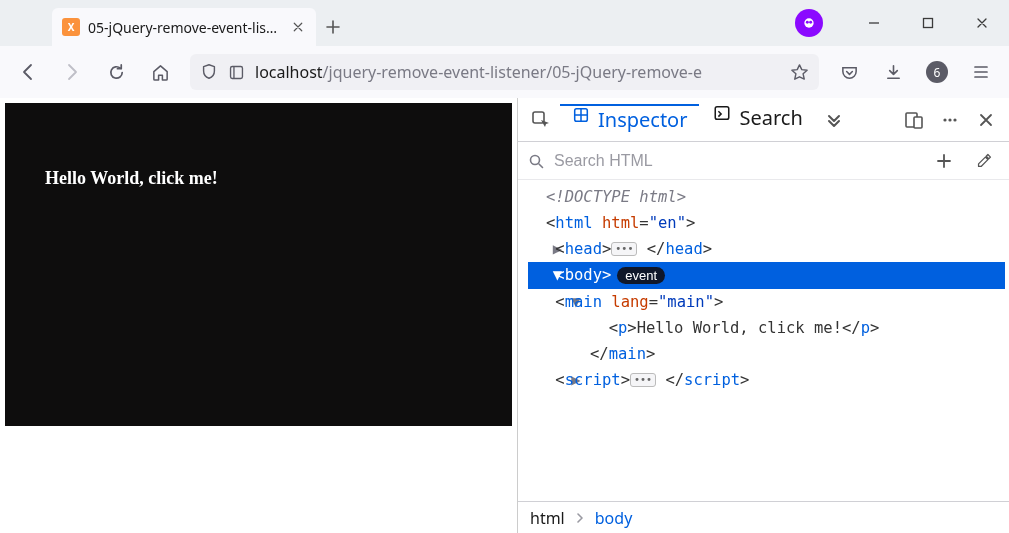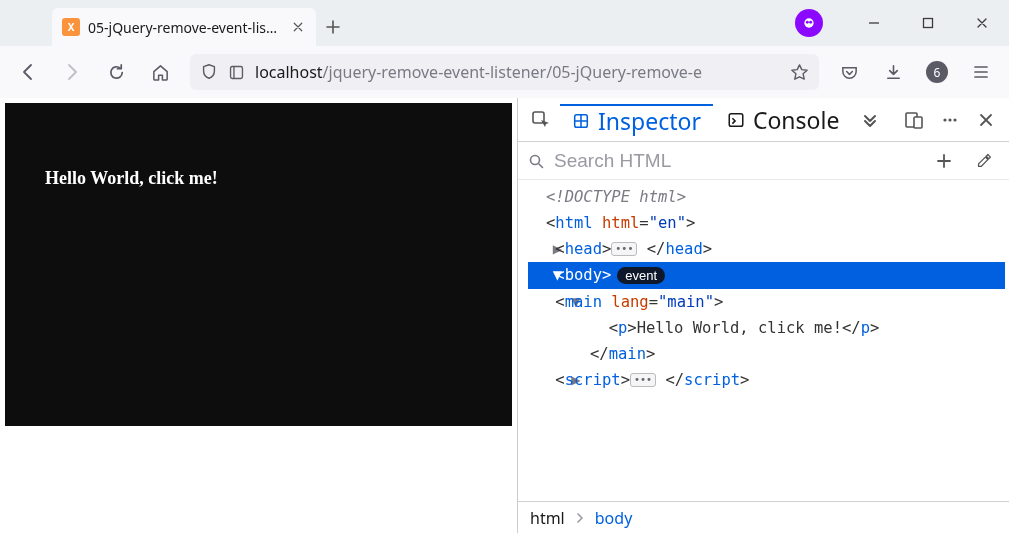--- a/index.html
+++ b/index.html
@@ -29,29 +29,29 @@
   .badge-n { width: 22px; height: 22px; border-radius: 50%; background:#5b5b66; color:#fff; font-size:12px; display:flex;align-items:center;justify-content:center; }
 
   
   .split { display: flex; height: 435px; }
   .page { width: 517px; padding:5px 5px 0 5px; background:#fff; }
   .page-body { background:#0e0d0d; width:100%; height:323px; color:#fff; font-family: Georgia, 'Times New Roman', serif; font-weight:bold; font-size:18px; padding:65px 40px; }
   .devtools { flex:1; background:#fff; border-left:1px solid #ccc; display:flex; flex-direction:column; }
 
   
   .dt-tabs { height: 44px; border-bottom:1px solid #d0d0d5; display:flex; align-items:center; padding:0 6px; gap:2px; }
-  .dt-tabs .dt-tab { height:32px; padding:0 12px; display:flex; align-items:center; gap:8px; font-size:23px; color:#1a1a1a; }
+  .dt-tabs .dt-tab { height:32px; padding:0 12px; display:flex; gap:8px; font-size:20px; color:#1a1a1a; }
   .dt-tabs .dt-tab.active { color:#0060df; border-top:2px solid #0060df; }
   .dt-tabs .dt-tab svg { width:18px; height:18px; }
   .dt-tabs .spacer { flex:1; }
   .dt-ic { width:34px; height:44px; display:flex;align-items:center;justify-content:center;color:#555; }
 
   
   .dt-search { height:38px; border-bottom:1px solid #e9e9ec; display:flex; align-items:center; padding:0 10px; gap:10px; color:#7a7a85; font-size:16px; }
-  .dt-search input { border:none; outline:none; flex:1; font-size:19px; color:#1a1a1a; background:transparent; }
+  .dt-search input { border:none; outline:none; flex:1; font-size:16px; color:#1a1a1a; background:transparent; }
   .dt-search input::placeholder { color:#9a9aa2; }
   .dt-search .act { width:30px; display:flex;align-items:center;justify-content:center;color:#555; }
 
   
   .tree { flex:1; font-family: Menlo, Consolas, monospace; font-size:15.5px; line-height:26px; padding:4px 4px 4px 10px; color:#343434; overflow:hidden; }
   .tree .row { white-space:pre; padding:0 6px; }
   .tree .row.sel { background:#0060df; color:#fff; }
   .tree .row.sel .k, .tree .row.sel .v, .tree .row.sel .t, .tree .row.sel .pill { color:#fff; }
   .tree .t { color:#0060df; } 
   .tree .k { color:#c63c00; } 
@@ -201,21 +201,21 @@
             <rect x="3" y="3" width="14" height="14" rx="2"></rect>
             <path d="M3 10h14M10 3v14"></path>
           </svg>
         <span>Inspector</span>
       </div>
       <div class="dt-tab">
         <svg viewBox="0 0 20 20" stroke="#1a1a1a" fill="none" stroke-width="1.7">
             <rect x="2.5" y="3" width="15" height="14" rx="2"></rect>
             <path d="M6 8l3 3-3 3"></path>
           </svg>
-        <span>Console</span>
+        <span>Search</span>
       </div>
       <span class="dt-ic">
           <svg width="20" height="20" viewBox="0 0 20 20">
             <path d="M5 6l5 5 5-5M5 11l5 5 5-5" fill="none" stroke="currentColor" stroke-width="2" stroke-linecap="round" stroke-linejoin="round"></path>
           </svg>
         </span>
       <div class="spacer"></div>
       <span class="dt-ic">
           <svg width="20" height="20" viewBox="0 0 20 20" fill="none" stroke="currentColor" stroke-width="1.6">
             <rect x="2" y="3" width="11" height="14" rx="1"></rect>

